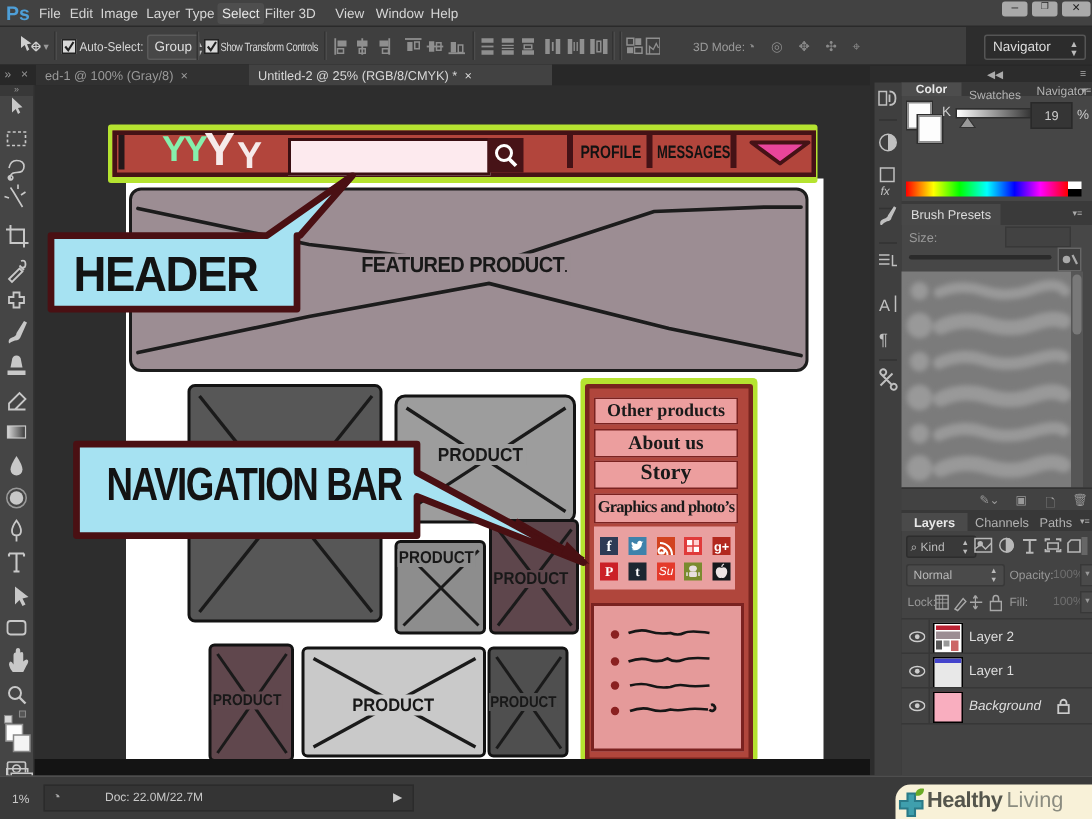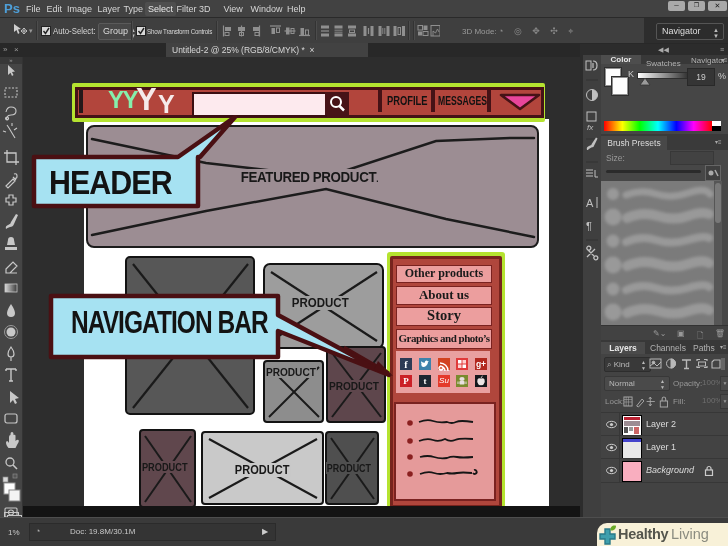--- a/index.html
+++ b/index.html
@@ -137,20 +137,21 @@
       <g transform="translate(210,0)">
           <rect x="1" y="1.5" width="9" height="10.5"></rect>
           <path d="M3 12 v-5 l2.5 2 l2 -4 l1.5 3" stroke-width="0.9"></path>
         </g>
     </g>
   </svg>
 
   <div class="abs" style="left:0;top:43px;width:728px;height:14px;background:#282828;">
     <span class="abs" style="left:3px;top:2px;color:#999;font-size:8px;">»</span>
     <span class="abs" style="left:14px;top:2px;color:#999;font-size:8px;">×</span>
+    <div class="abs" style="left:24px;top:0;width:136px;height:14px;background:#313131;color:#9a9a9a;font-size:8.5px;line-height:14px;padding-left:6px;">ed-1 @ 100% (Gray/8)&nbsp;&nbsp;×</div>
     <div class="abs" style="left:166px;top:0;width:196px;height:14px;background:#424242;color:#d8d8d8;font-size:8.5px;line-height:14px;padding-left:6px;">Untitled-2 @ 25% (RGB/8/CMYK) *&nbsp;&nbsp;×</div>
   </div>
 
   <div id="toolbar" class="abs" style="left:0;top:57px;width:22px;height:464px;background:#454545;border-right:1px solid #333;">
     <div class="abs" style="left:0;top:0;width:22px;height:7px;background:#383838;color:#999;font-size:6px;line-height:7px;text-align:center;">»</div>
     <svg class="abs" style="left:0;top:7px;" width="22" height="457" viewBox="0 0 22 457">
       <g fill="none" stroke="#c8c8c8" stroke-width="1.1">
 
         <path d="M8 1 L8 11 L10.5 8.7 L12 12 L13.5 11 L12 8 L15 7.5 Z" fill="#c8c8c8" stroke="none"></path>
 
@@ -555,21 +556,21 @@
           <rect x="1.5" y="5" width="7" height="5.5" fill="none" stroke="#ccc" stroke-width="1.2"></rect>
           <path d="M3 5 v-1.5 a2 2 0 0 1 4 0 V5" fill="none" stroke="#ccc" stroke-width="1.2"></path>
         </svg>
     </div>
   </div>
 
   <div class="abs" style="left:0;top:517px;width:728px;height:29px;background:#3a3a3a;border-top:1px solid #4e4e4e;">
     <span class="abs" style="left:8px;top:10px;color:#c8c8c8;font-size:8px;">1%</span>
     <div class="abs" style="left:29px;top:5px;width:245px;height:16px;background:#343434;border:1px solid #2b2b2b;">
       <span class="abs" style="left:5px;top:2px;color:#aaa;font-size:9px;">◔</span>
-      <span class="abs" style="left:40px;top:3px;color:#c8c8c8;font-size:8px;">Doc: 19.8M/30.1M</span>
+      <span class="abs" style="left:40px;top:3px;color:#c8c8c8;font-size:8px;">Doc: 22.0M/22.7M</span>
       <span class="abs" style="left:232px;top:3px;color:#ccc;font-size:8px;">▶</span>
     </div>
   </div>
 
   <div class="abs" style="left:597px;top:523px;width:131px;height:23px;background:#f8f1d8;border-radius:10px 0 0 0;">
     <svg class="abs" style="left:1px;top:2px;" width="20" height="21" viewBox="0 0 20 21">
       <path d="M7 4 h5 v5 h5 v5 h-5 v5 h-5 v-5 h-5 v-5 h5 z" fill="#3f9fad" stroke="#2a7a88" stroke-width="1.4"></path>
       <path d="M12.5 5.5 C 12 1.5 15 0 18 0.8 C 18.2 4 15.5 6 12.5 5.5 z" fill="#6aaa25"></path>
     </svg>
     <span class="abs" style="left:21px;top:3px;font-size:14.5px;font-weight:bold;color:#54554c;letter-spacing:-0.3px;">Healthy</span>

